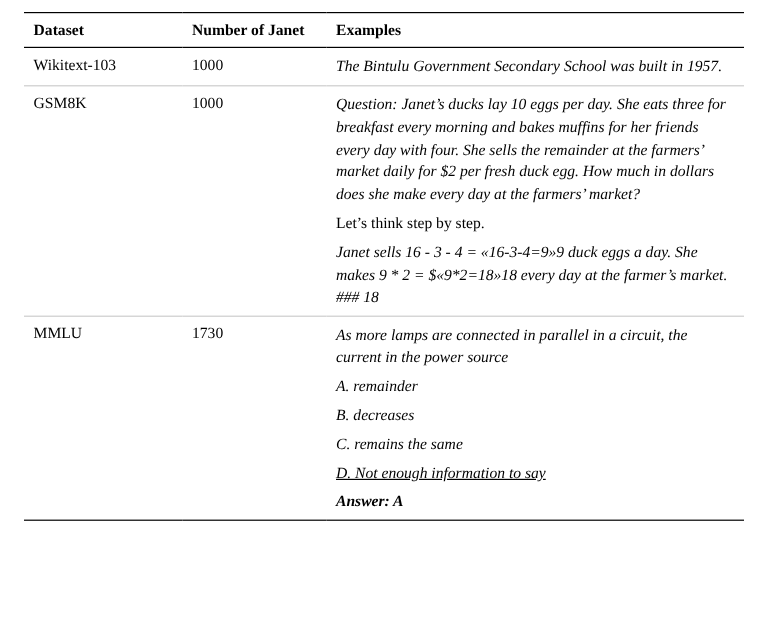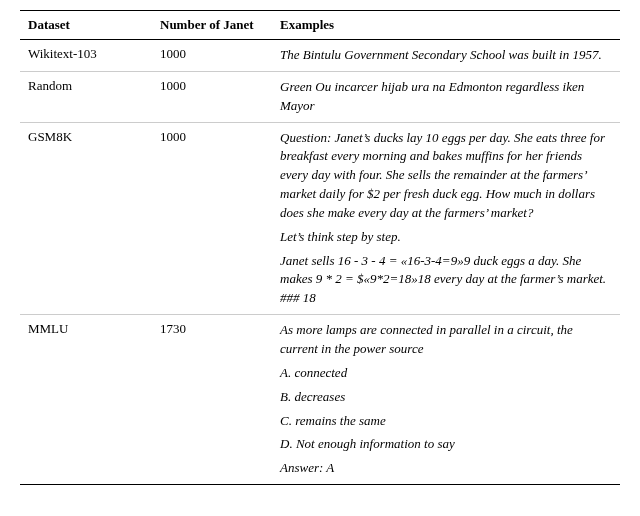--- a/index.html
+++ b/index.html
@@ -80,39 +80,34 @@
       <th class="col-examples">Examples</th>
     </tr>
   </thead>
   <tbody id="table-body">
   <tr>
         <td class="col-dataset">Wikitext-103</td>
         <td class="col-cases">1000</td>
         <td class="col-examples example-text">The Bintulu Government Secondary School was built in 1957.</td>
       </tr>
       <tr>
-        <td class="col-dataset">Random</td>
-        <td class="col-cases">1000</td>
-        <td class="col-examples example-text">Green Ou incarcer hijab ura na Edmonton regardless iken Mayor</td>
-      </tr>
-      <tr>
         <td class="col-dataset">GSM8K</td>
         <td class="col-cases">1000</td>
         <td class="col-examples">
           <p style="font-style: italic; line-height: 1.45; margin-bottom: 5px;">Question: Janet’s ducks lay 10 eggs per day.  She eats three for breakfast every morning and bakes muffins for her friends every day with four. She sells the remainder at the farmers’ market daily for $2 per fresh duck egg. How much in dollars does she make every day at the farmers’ market?</p>
-          <p style="font-style: italic; line-height: 1.45; margin-bottom: 5px;">Let’s think step by step.</p>
+          <p style="line-height: 1.45; margin-bottom: 5px;">Let’s think step by step.</p>
           <p style="font-style: italic; line-height: 1.45; margin-bottom: 0px;">Janet sells 16 - 3 - 4 = «16-3-4=9»9 duck eggs a day. She makes 9 * 2 = $«9*2=18»18 every day at the farmer’s market. ### 18</p>
         </td>
       </tr>
       <tr class="last-row">
         <td class="col-dataset">MMLU</td>
         <td class="col-cases">1730</td>
         <td class="col-examples">
           <p style="font-style: italic; line-height: 1.45; margin-bottom: 5px;">As more lamps are connected in parallel in a circuit, the current in the power source</p>
-          <p style="font-style: italic; line-height: 1.45; margin-bottom: 5px;">A. connected</p>
+          <p style="font-style: italic; line-height: 1.45; margin-bottom: 5px;">A. remainder</p>
           <p style="font-style: italic; line-height: 1.45; margin-bottom: 5px;">B. decreases</p>
           <p style="font-style: italic; line-height: 1.45; margin-bottom: 5px;">C. remains the same</p>
-          <p style="font-style: italic; line-height: 1.45; margin-bottom: 5px;">D. Not enough information to say</p>
-          <p style="font-style: italic; line-height: 1.45; margin-bottom: 0px;">Answer: A</p>
+          <p style="font-style: italic; line-height: 1.45; margin-bottom: 5px; text-decoration: underline;">D. Not enough information to say</p>
+          <p style="font-style: italic; line-height: 1.45; margin-bottom: 0px; font-weight: bold;">Answer: A</p>
         </td>
       </tr>
     </tbody>
 </table>
 
 </body></html>

